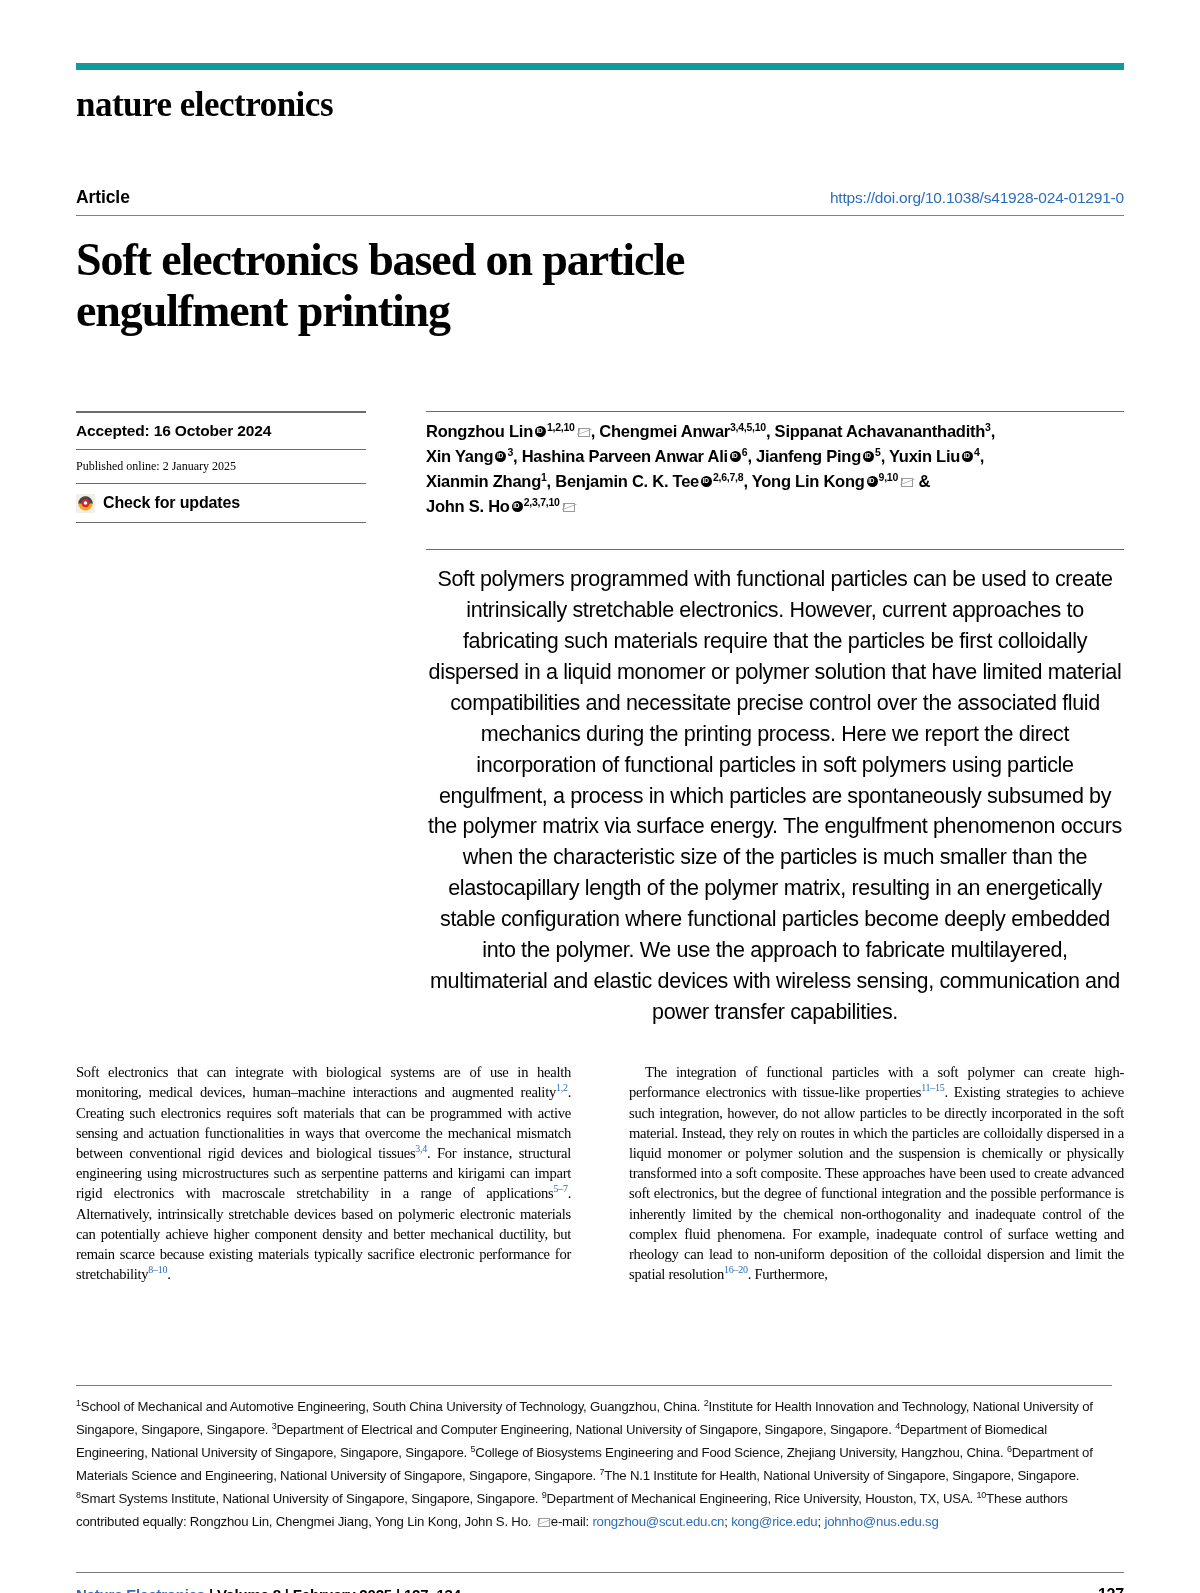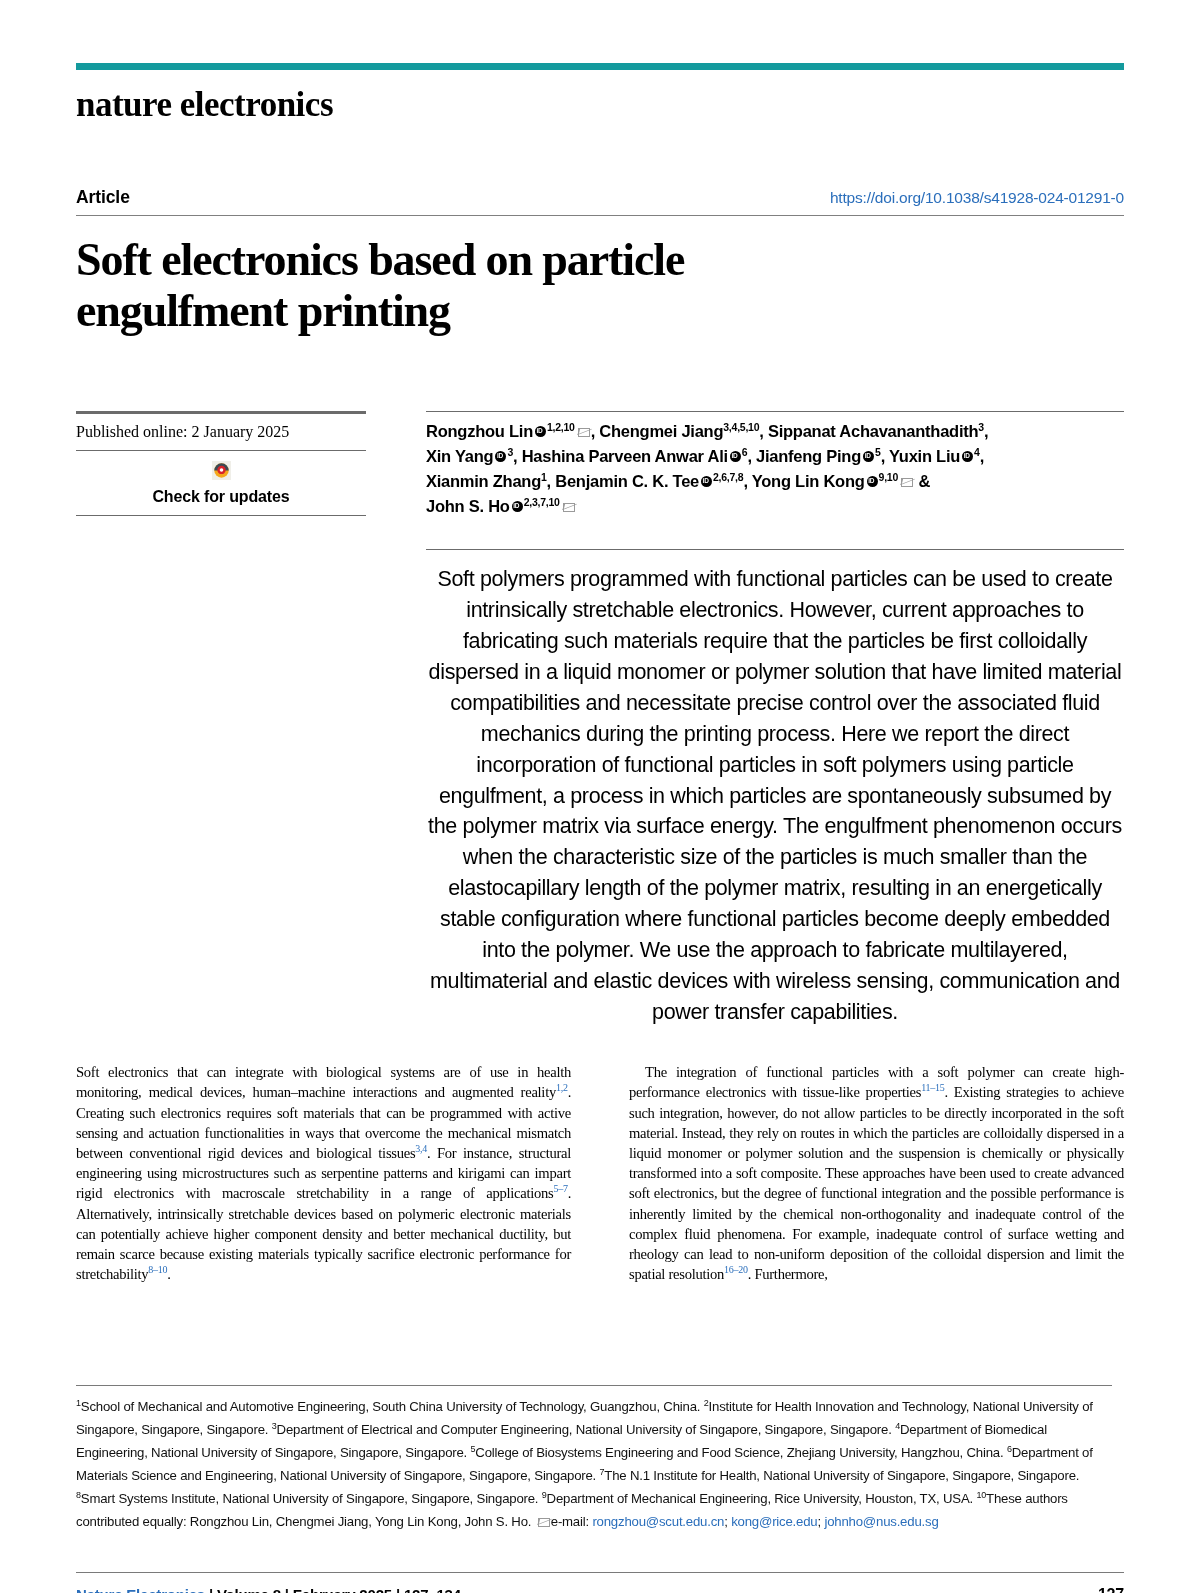--- a/index.html
+++ b/index.html
@@ -98,31 +98,30 @@
   }
   .meta-item {
     font-size: 15.5px;
     font-weight: bold;
     padding: 9px 0 9px 0;
     letter-spacing: -0.15px;
   }
   .meta-item.serif {
     font-family: "Liberation Serif", serif;
     font-weight: normal;
-    font-size: 16px;
+    font-size: 12px;
     letter-spacing: 0;
   }
   .meta-item.updates {
     display: flex;
     align-items: center;
     gap: 8px;
     font-weight: bold;
     font-size: 16px;
     padding-top: 10px;
-    flex-direction: column;
   }
   .crossmark {
     width: 19px;
     height: 19px;
     flex: none;
     display: block;
   }
 
   
   .authors {
@@ -281,41 +280,42 @@
   </div>
   <hr class="rule-thin">
 
   <h1 class="paper-title">Soft electronics based on particle engulfment printing</h1>
 
   <div class="head-cols">
 
     <div class="head-left">
       <div class="meta-line"></div>
       <div class="meta-line"></div>
+      <div class="meta-item">Accepted: 16 October 2024</div>
       <div class="meta-line"></div>
       <div class="meta-item serif">Published online: 2 January 2025</div>
       <div class="meta-line"></div>
       <div class="meta-item updates">
         <svg class="crossmark" viewBox="0 0 20 20">
           <rect x="0" y="0" width="20" height="20" fill="#f0efe9"></rect>
           <circle cx="10" cy="10" r="7.6" fill="#f5a81c"></circle>
           <path d="M2.4 10 A7.6 7.6 0 0 1 17.6 10 Z" fill="#3b4a54"></path>
           <circle cx="10" cy="9.4" r="4.4" fill="#d8232a"></circle>
           <circle cx="10" cy="9.4" r="1.9" fill="#ffffff"></circle>
         </svg>
         <span>Check for updates</span>
       </div>
       <div class="meta-line"></div>
     </div>
 
     <div class="head-right">
       <div class="meta-line"></div>
 
       <div class="authors">
-        <span>Rongzhou Lin</span><span class="orcid"></span><sup>1,2,10</sup><span class="envelope"></span><span>, Chengmei Jiang</span><sup>3,4,5,10</sup><span>, Sippanat Achavananthadith</span><sup>3</sup><span>,</span>
+        <span>Rongzhou Lin</span><span class="orcid"></span><sup>1,2,10</sup><span class="envelope"></span><span>, Chengmei Anwar</span><sup>3,4,5,10</sup><span>, Sippanat Achavananthadith</span><sup>3</sup><span>,</span>
         <br>
         <span>Xin Yang</span><span class="orcid"></span><sup>3</sup><span>, Hashina Parveen Anwar Ali</span><span class="orcid"></span><sup>6</sup><span>, Jianfeng Ping</span><span class="orcid"></span><sup>5</sup><span>, Yuxin Liu</span><span class="orcid"></span><sup>4</sup><span>,</span>
         <br>
         <span>Xianmin Zhang</span><sup>1</sup><span>, Benjamin C. K. Tee</span><span class="orcid"></span><sup>2,6,7,8</sup><span>, Yong Lin Kong</span><span class="orcid"></span><sup>9,10</sup><span class="envelope"></span> <span>&amp;</span>
         <br>
         <span>John S. Ho</span><span class="orcid"></span><sup>2,3,7,10</sup><span class="envelope"></span>
       </div>
 
       <div class="abstract-rule"></div>
       <div class="abstract">Soft polymers programmed with functional particles can be used to create intrinsically stretchable electronics. However, current approaches to fabricating such materials require that the particles be first colloidally dispersed in a liquid monomer or polymer solution that have limited material compatibilities and necessitate precise control over the associated fluid mechanics during the printing process. Here we report the direct incorporation of functional particles in soft polymers using particle engulfment, a process in which particles are spontaneously subsumed by the polymer matrix via surface energy. The engulfment phenomenon occurs when the characteristic size of the particles is much smaller than the elastocapillary length of the polymer matrix, resulting in an energetically stable configuration where functional particles become deeply embedded into the polymer. We use the approach to fabricate multilayered, multimaterial and elastic devices with wireless sensing, communication and power transfer capabilities.</div>

